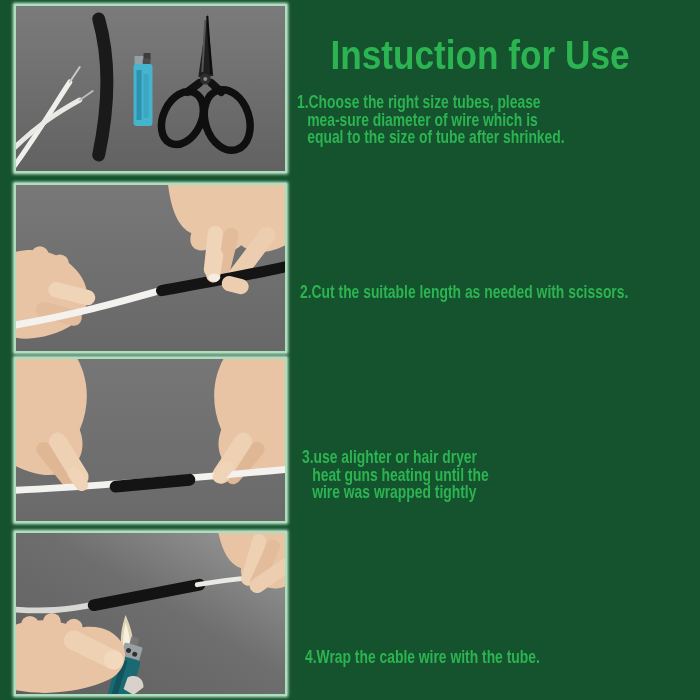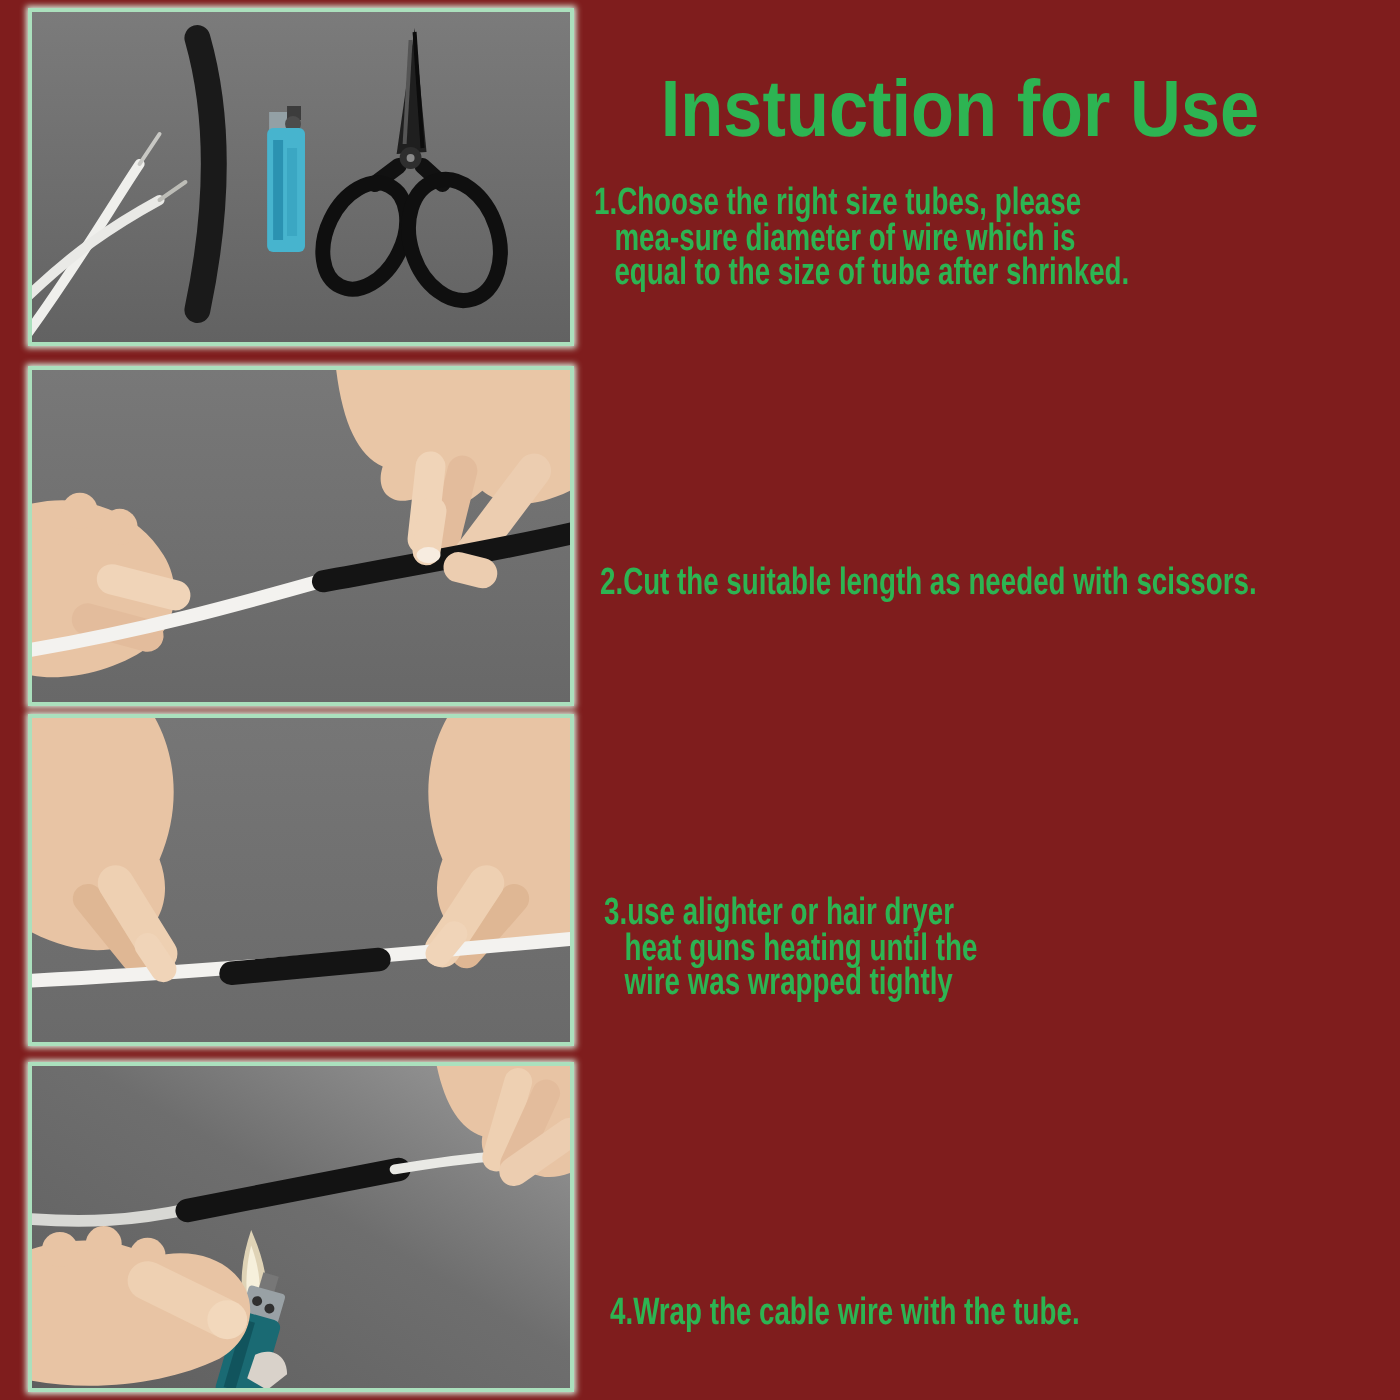--- a/index.html
+++ b/index.html
@@ -1,17 +1,17 @@
 <!DOCTYPE html>
 <html><head>
 <meta charset="utf-8">
 <style>
   html,body { margin:0; padding:0; background:#ffffff; }
   .canvas {
-    position:relative; width:700px; height:700px; background:#7f1d1d;
+    position:relative; width:700px; height:700px; background:#14532d;
     font-family:"Liberation Sans", sans-serif; overflow:hidden;
   }
   figure.photo {
     position:absolute; left:14px; width:273px; margin:0;
     border:2px solid #abe0bd; box-shadow:0 0 3px 1px #d9f2e2;
     box-sizing:border-box; background:#6e6e6e;
   }
   figure.photo svg { display:block; width:100%; height:100%; }
   #photo1 { top:4px;   height:169px; }
   #photo2 { top:183px; height:170px; }

